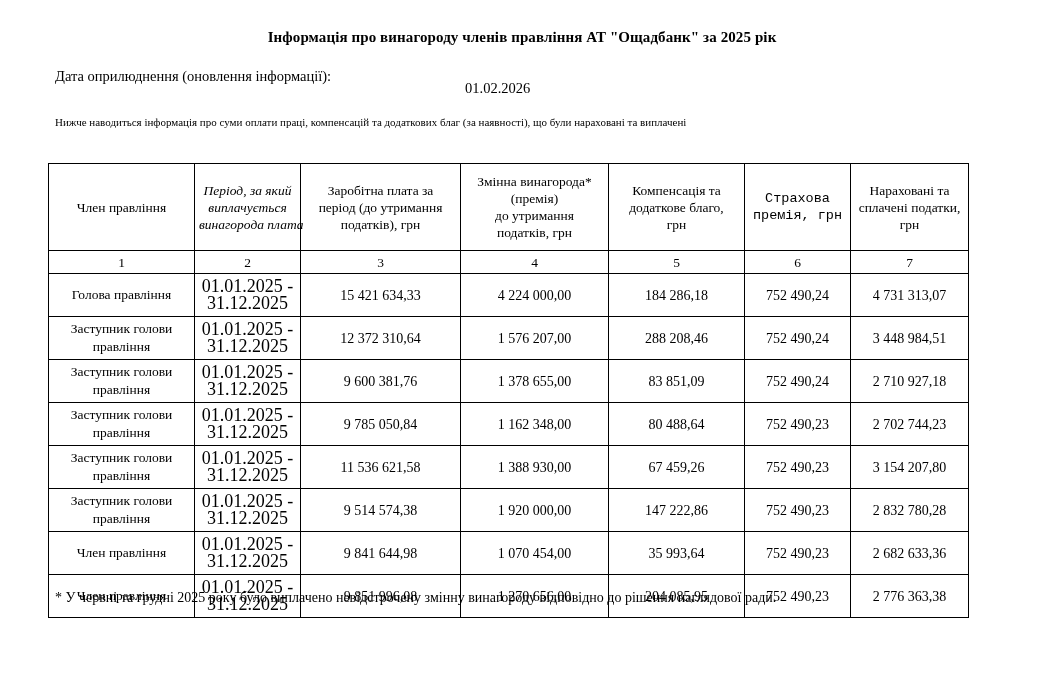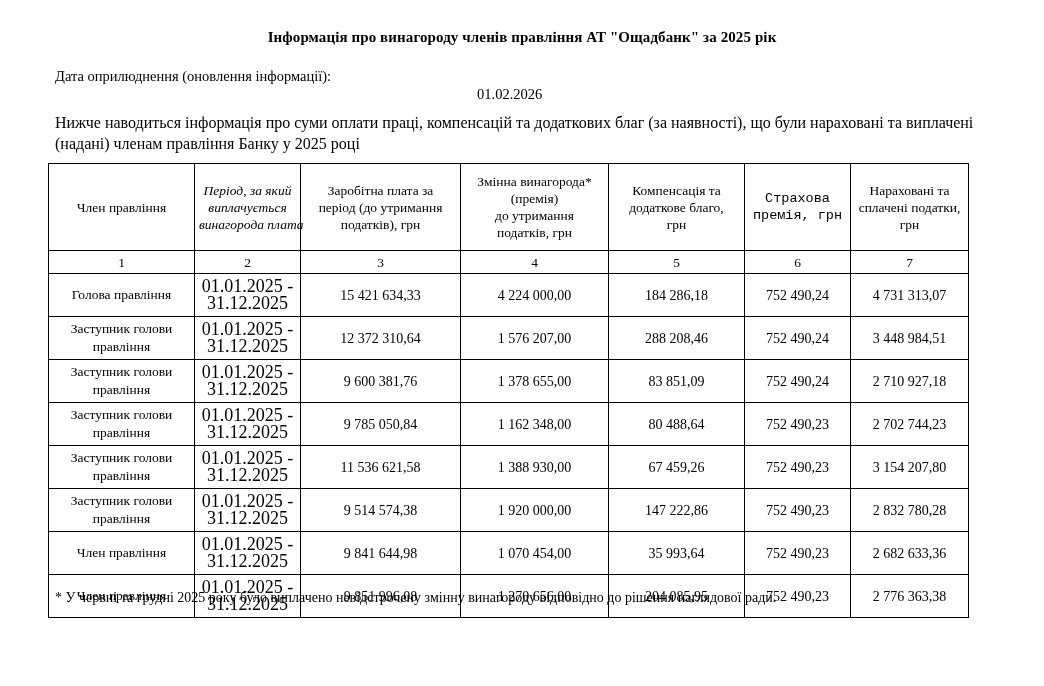--- a/index.html
+++ b/index.html
@@ -43,31 +43,30 @@
     width: 700px;
     font-size: 14.5px;
   }
   .date-row .date-label {
     display: inline-block;
     text-align: right;
   }
   .date-row .date-value {
     position: absolute;
     left: 410px;
-    top: 18px;
-    margin-left: 12px;
+    top: 12px;
   }
 
   
   .intro {
     position: absolute;
     left: 55px;
     top: 112px;
     width: 920px;
-    font-size: 16px;
+    font-size: 11px;
     line-height: 21px;
   }
   .intro .line {
     display: block;
     white-space: nowrap;
   }
 
   
   .pay-table {
     position: absolute;
@@ -140,21 +139,20 @@
 
   <div class="doc-title">Інформація про винагороду членів правління АТ "Ощадбанк" за 2025 рік</div>
 
   <div class="date-row">
     <span class="date-label">Дата оприлюднення (оновлення інформації):</span>
     <span class="date-value">01.02.2026</span>
   </div>
 
   <div class="intro">
     <span class="line">Нижче наводиться інформація про суми оплати праці, компенсацій та додаткових благ (за наявності), що були нараховані та виплачені</span>
-    <span class="line">(надані) членам правління Банку  у  2025 році</span>
   </div>
 
   <table class="pay-table">
     <colgroup>
       <col class="c1">
         <col class="c2">
         <col class="c3">
         <col class="c4">
       <col class="c5">
         <col class="c6">

